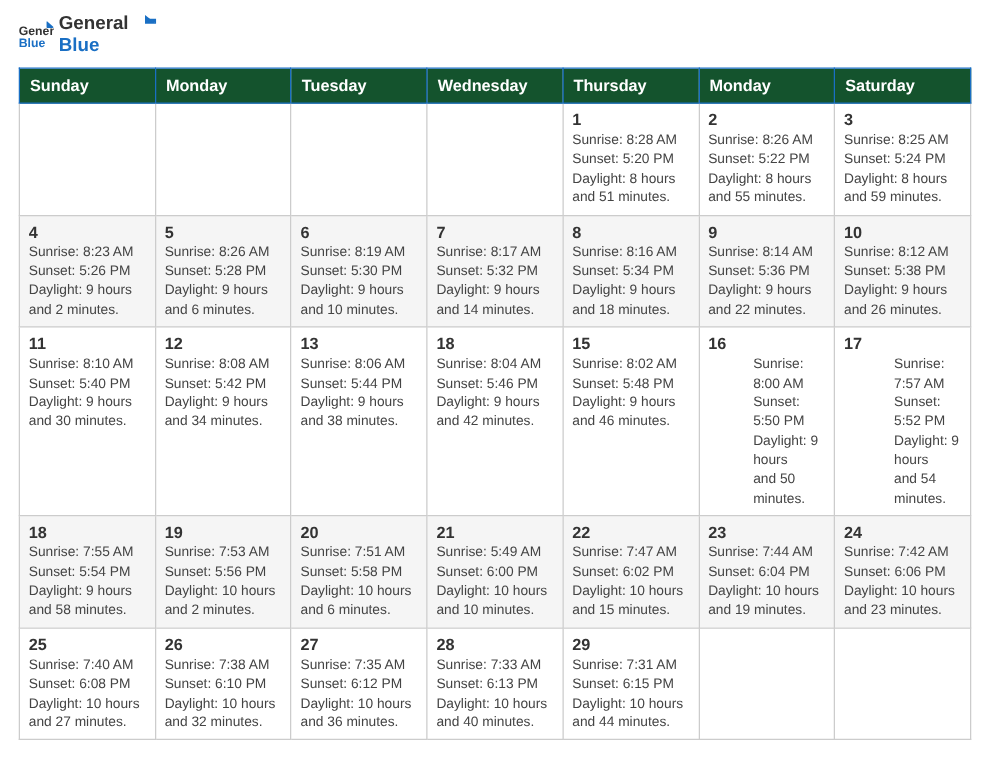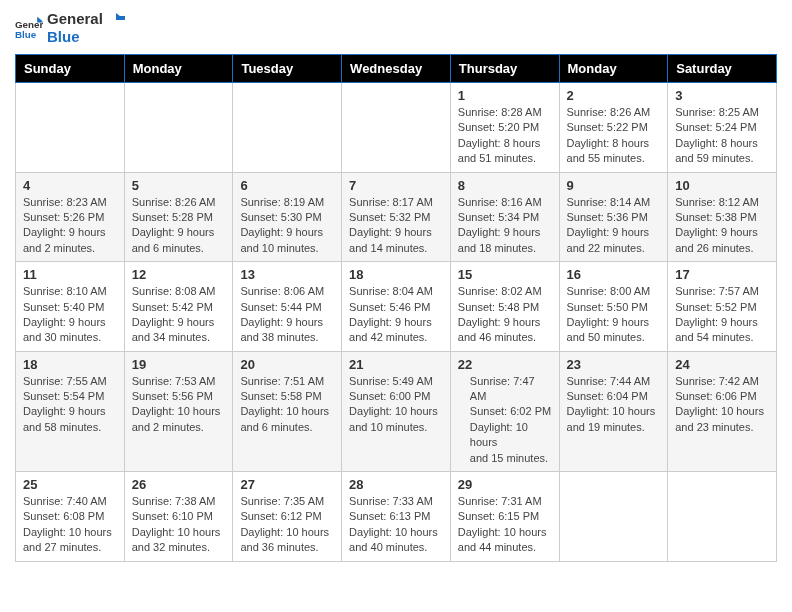--- a/index.html
+++ b/index.html
@@ -39,21 +39,21 @@
     .location-title {
       font-size: 16px;
       color: #555;
     }
     table {
       width: 100%;
       border-collapse: collapse;
       table-layout: fixed;
     }
     thead tr th {
-      background-color: #000000;
+      background-color: #14532d;
       color: #fff;
       text-align: left;
       padding: 6px 8px;
       font-size: 13px;
       font-weight: bold;
       border: 1px solid #1a6fc4;
     }
     tbody tr td {
       vertical-align: top;
       padding: 5px 7px;
@@ -232,28 +232,28 @@
           </td>
           <td>
             <span class="day-number">15</span>
             <div class="day-info" style="white-space: pre-line;">Sunrise: 8:02 AM
 Sunset: 5:48 PM
 Daylight: 9 hours
 and 46 minutes.</div>
           </td>
           <td>
             <span class="day-number">16</span>
-            <div class="day-info" style="white-space: pre-line;">Sunrise: 8:00 AM
+            <div class="day-info" style="white-space: pre-line; margin-left: 36px;">Sunrise: 8:00 AM
 Sunset: 5:50 PM
 Daylight: 9 hours
 and 50 minutes.</div>
           </td>
           <td>
             <span class="day-number">17</span>
-            <div class="day-info" style="white-space: pre-line;">Sunrise: 7:57 AM
+            <div class="day-info" style="white-space: pre-line; margin-left: 40px;">Sunrise: 7:57 AM
 Sunset: 5:52 PM
 Daylight: 9 hours
 and 54 minutes.</div>
           </td>
         </tr>
         <tr>
           <td>
             <span class="day-number">18</span>
             <div class="day-info" style="white-space: pre-line;">Sunrise: 7:55 AM
 Sunset: 5:54 PM
@@ -276,21 +276,21 @@
           </td>
           <td>
             <span class="day-number">21</span>
             <div class="day-info" style="white-space: pre-line;">Sunrise: 5:49 AM
 Sunset: 6:00 PM
 Daylight: 10 hours
 and 10 minutes.</div>
           </td>
           <td>
             <span class="day-number">22</span>
-            <div class="day-info" style="white-space: pre-line; margin-left: 12px;">Sunrise: 7:47 AM
+            <div class="day-info" style="white-space: pre-line;">Sunrise: 7:47 AM
 Sunset: 6:02 PM
 Daylight: 10 hours
 and 15 minutes.</div>
           </td>
           <td>
             <span class="day-number">23</span>
             <div class="day-info" style="white-space: pre-line;">Sunrise: 7:44 AM
 Sunset: 6:04 PM
 Daylight: 10 hours
 and 19 minutes.</div>

